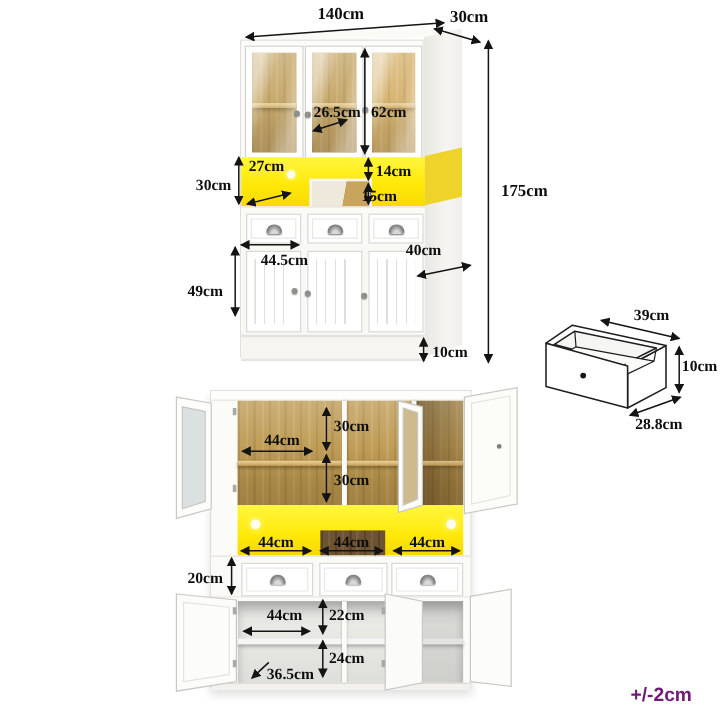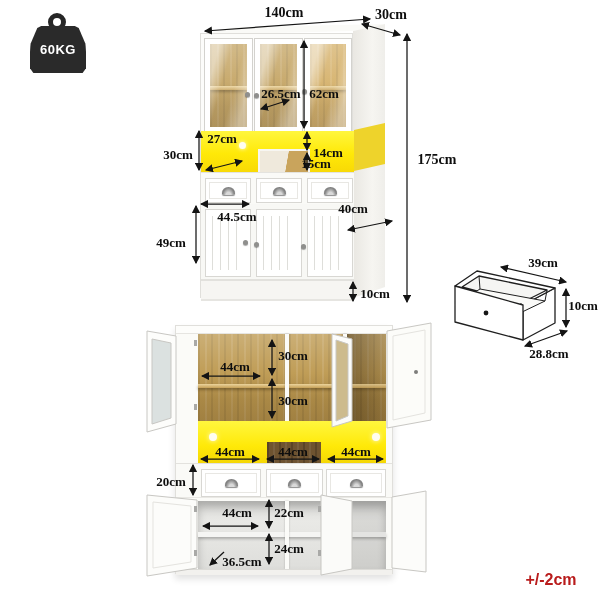--- a/index.html
+++ b/index.html
@@ -2,21 +2,21 @@
 <html><head>
 <meta charset="utf-8">
 <style>
   html,body{margin:0;padding:0;background:#fff;}
   #canvas{position:relative;width:600px;height:600px;background:#ffffff;overflow:hidden;
           font-family:"Liberation Sans",sans-serif;}
   
   .dim{position:absolute;transform:translate(-50%,-50%);font:bold 13px "Liberation Serif",serif;
        color:#0e0e0e;white-space:nowrap;z-index:9;line-height:1;}
   .dim-lg{font-size:14px;}
-  .tol{font:600 16px "Liberation Sans",sans-serif;color:#b91c1c;}
+  .tol{font:600 16px "Liberation Sans",sans-serif;color:#701a75;}
   
   .weight{position:absolute;left:30px;top:13px;width:56px;height:66px;z-index:3;}
   .w-handle{position:absolute;left:18px;top:0;width:18px;height:18px;border:5px solid #262626;
             border-radius:50%;background:#fff;box-sizing:border-box;}
   .w-body{position:absolute;left:0;top:13px;width:56px;height:47px;background:#2a2a2a;
           clip-path:polygon(20% 0,80% 0,87% 4%,99% 38%,100% 55%,100% 90%,94% 100%,6% 100%,0 90%,0 55%,1% 38%,13% 4%);
           display:flex;align-items:center;justify-content:center;}
   .w-body span{color:#fff;font:bold 13px "Liberation Sans",sans-serif;letter-spacing:.5px;}
   
   .abs{position:absolute;box-sizing:border-box;}
@@ -74,26 +74,20 @@
           box-shadow:inset 0 6px 8px rgba(0,0,0,.22);}
   .oc-shelf{position:absolute;left:0;top:31px;width:100%;height:5px;background:#f5f5f3;box-shadow:0 2px 3px rgba(0,0,0,.25);}
   .oc-plinth{left:0;top:243px;width:216px;height:6px;background:#f2f1ee;border-top:1px solid #dcdbd7;}
   svg.overlay{position:absolute;inset:0;z-index:5;pointer-events:none;}
 </style>
 </head>
 <body>
 
 <div id="canvas">
 
-  <div class="weight">
-    <div class="w-handle"></div>
-    <div class="w-body">
-      <span>60KG</span>
-    </div>
-  </div>
 
   <div class="fig-front">
     <div class="abs ff-top"></div>
     <div class="abs ff-side"></div>
     <div class="abs ff-face">
 
       <div class="gdoor" style="left:3px">
         <div class="pane wood glass">
             <div class="shelfline" style="top:42px"></div>
           </div>
@@ -271,21 +265,21 @@
     <line x1="224" y1="552" x2="210" y2="565" stroke="#141414" stroke-width="1.25" marker-end="url(#ah)"></line>
   </svg>
 
   <span class="dim dim-lg" style="left:284px;top:13px">140cm</span>
   <span class="dim dim-lg" style="left:391px;top:15px">30cm</span>
   <span class="dim dim-lg" style="left:437px;top:160px">175cm</span>
   <span class="dim" style="left:281px;top:93px">26.5cm</span>
   <span class="dim" style="left:324px;top:93px">62cm</span>
   <span class="dim" style="left:178px;top:154px">30cm</span>
   <span class="dim" style="left:222px;top:138px">27cm</span>
-  <span class="dim" style="left:328px;top:152px">14cm</span>
+  <span class="dim" style="left:328px;top:142px">14cm</span>
   <span class="dim" style="left:316px;top:163px">15cm</span>
   <span class="dim" style="left:237px;top:216px">44.5cm</span>
   <span class="dim" style="left:171px;top:242px">49cm</span>
   <span class="dim" style="left:353px;top:208px">40cm</span>
   <span class="dim" style="left:375px;top:293px">10cm</span>
 
   <span class="dim" style="left:543px;top:262px">39cm</span>
   <span class="dim" style="left:583px;top:305px">10cm</span>
   <span class="dim" style="left:549px;top:353px">28.8cm</span>
 

